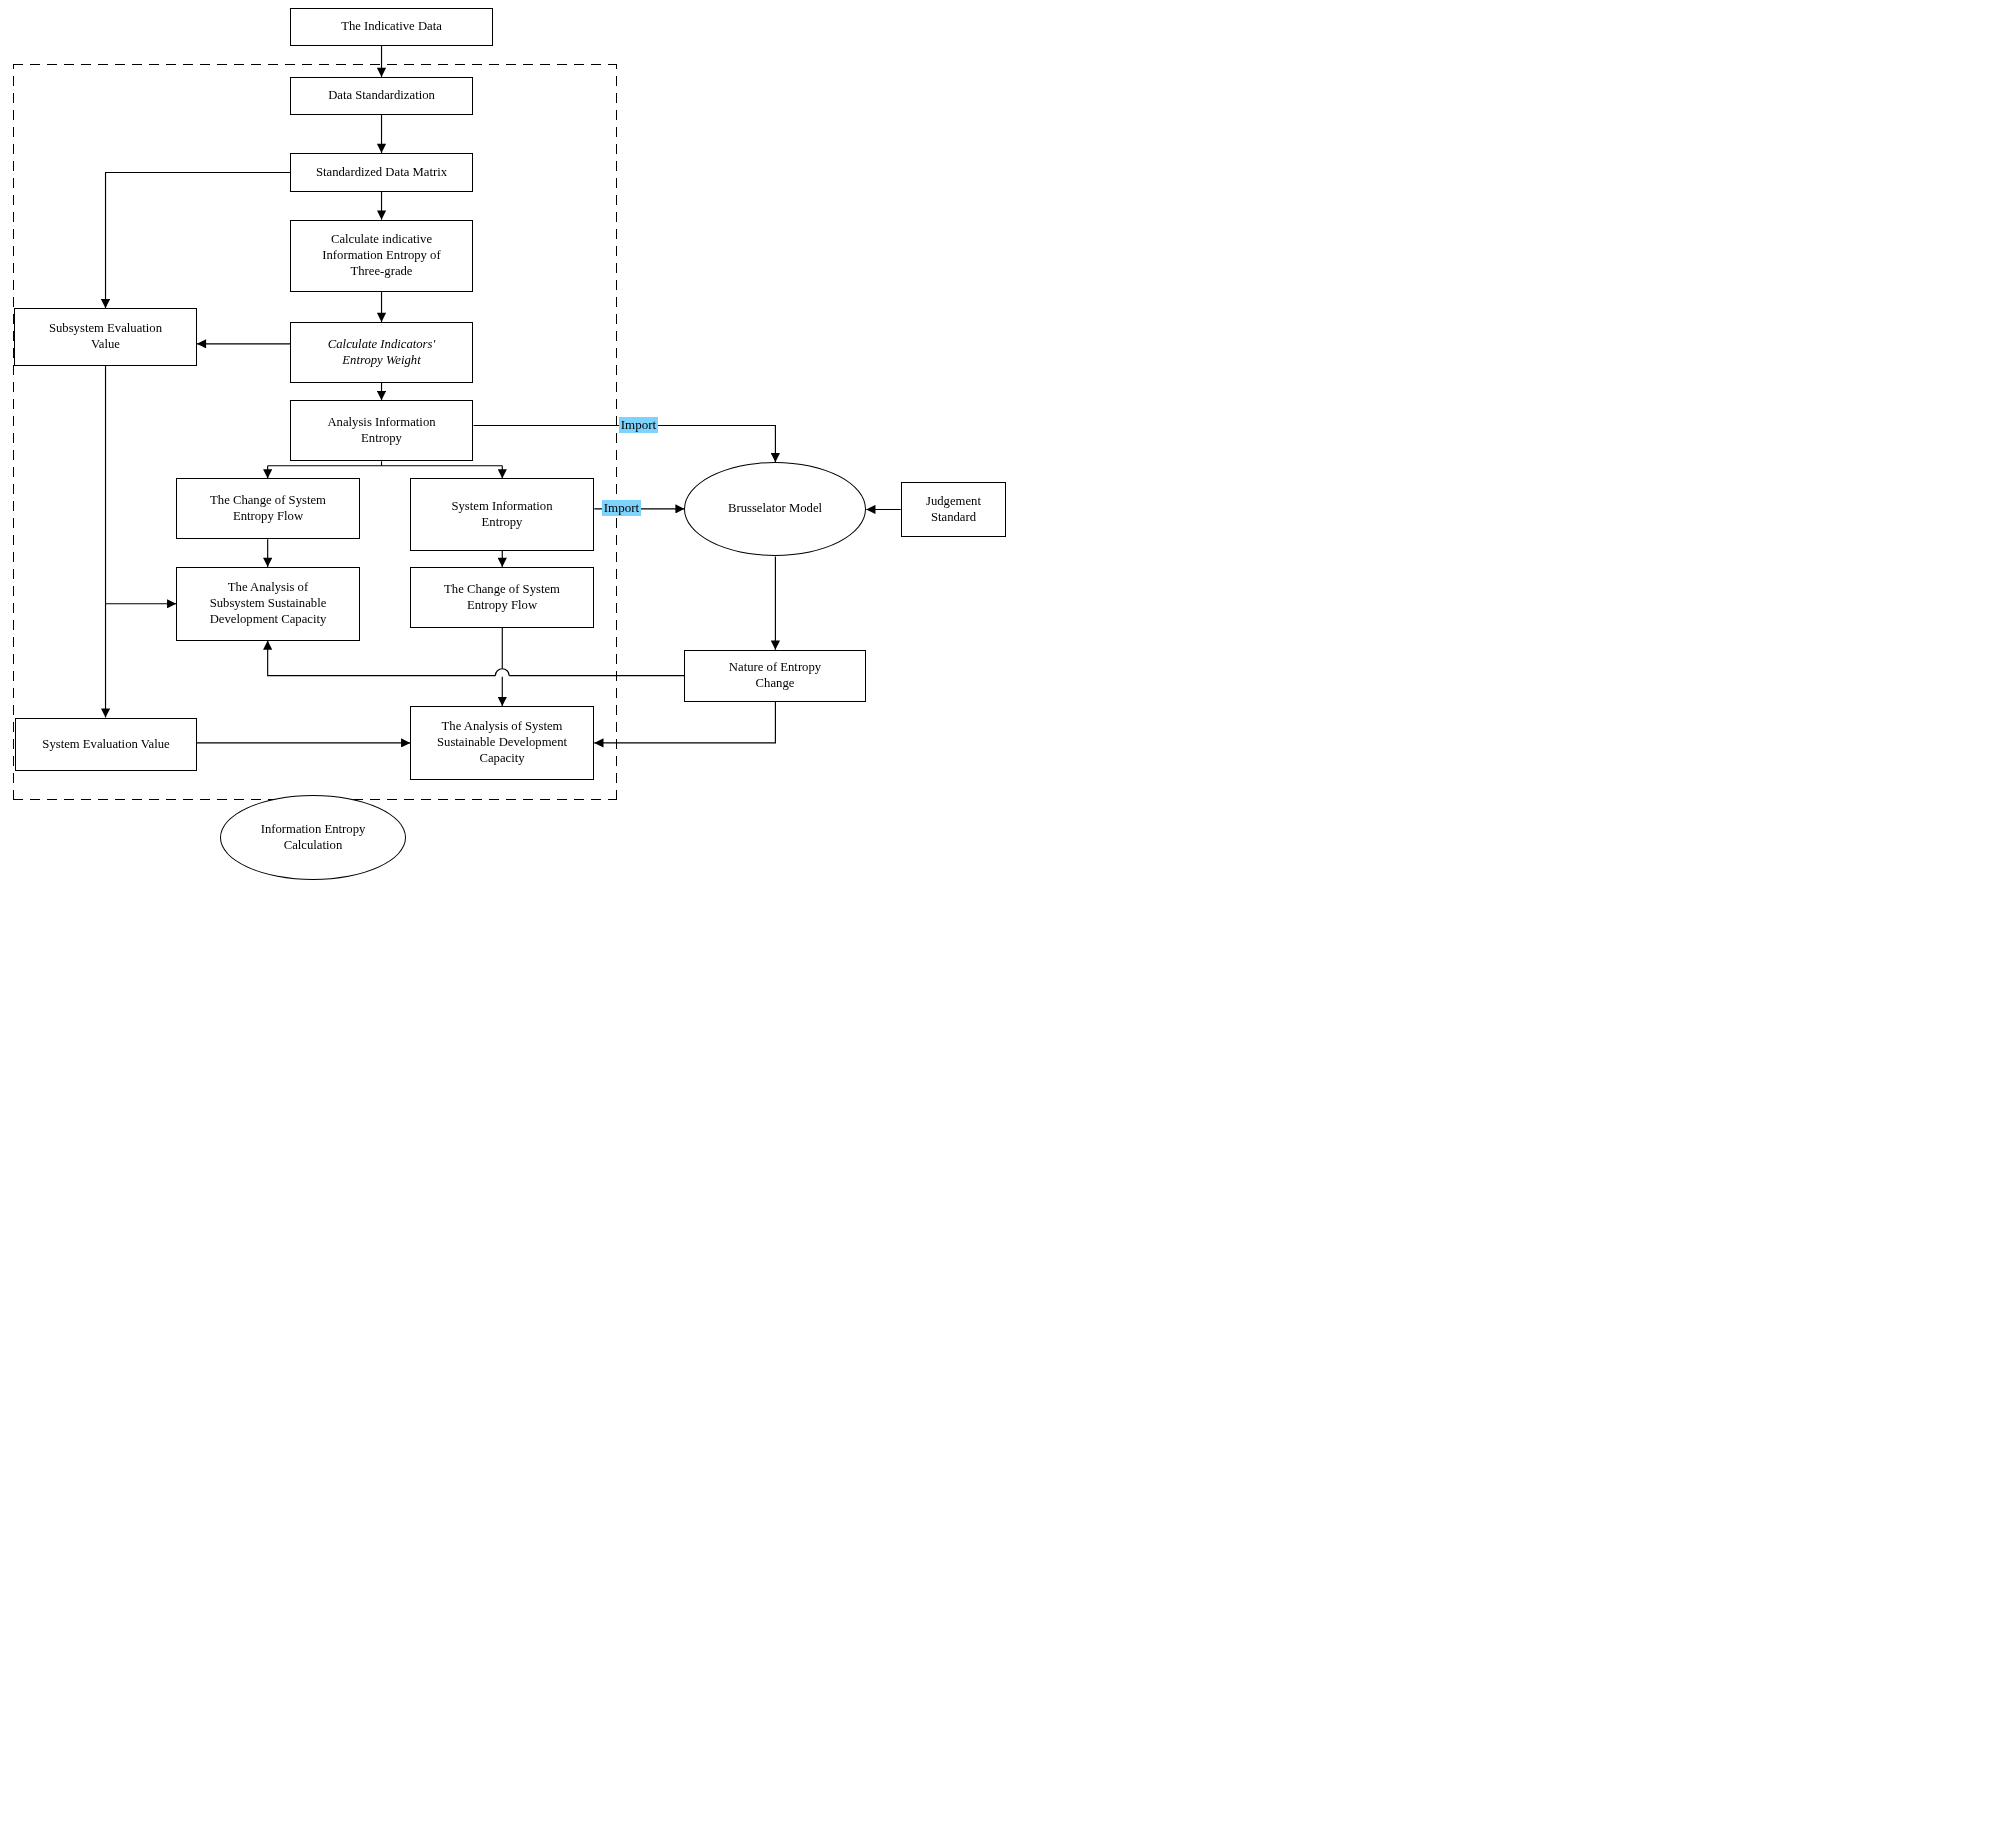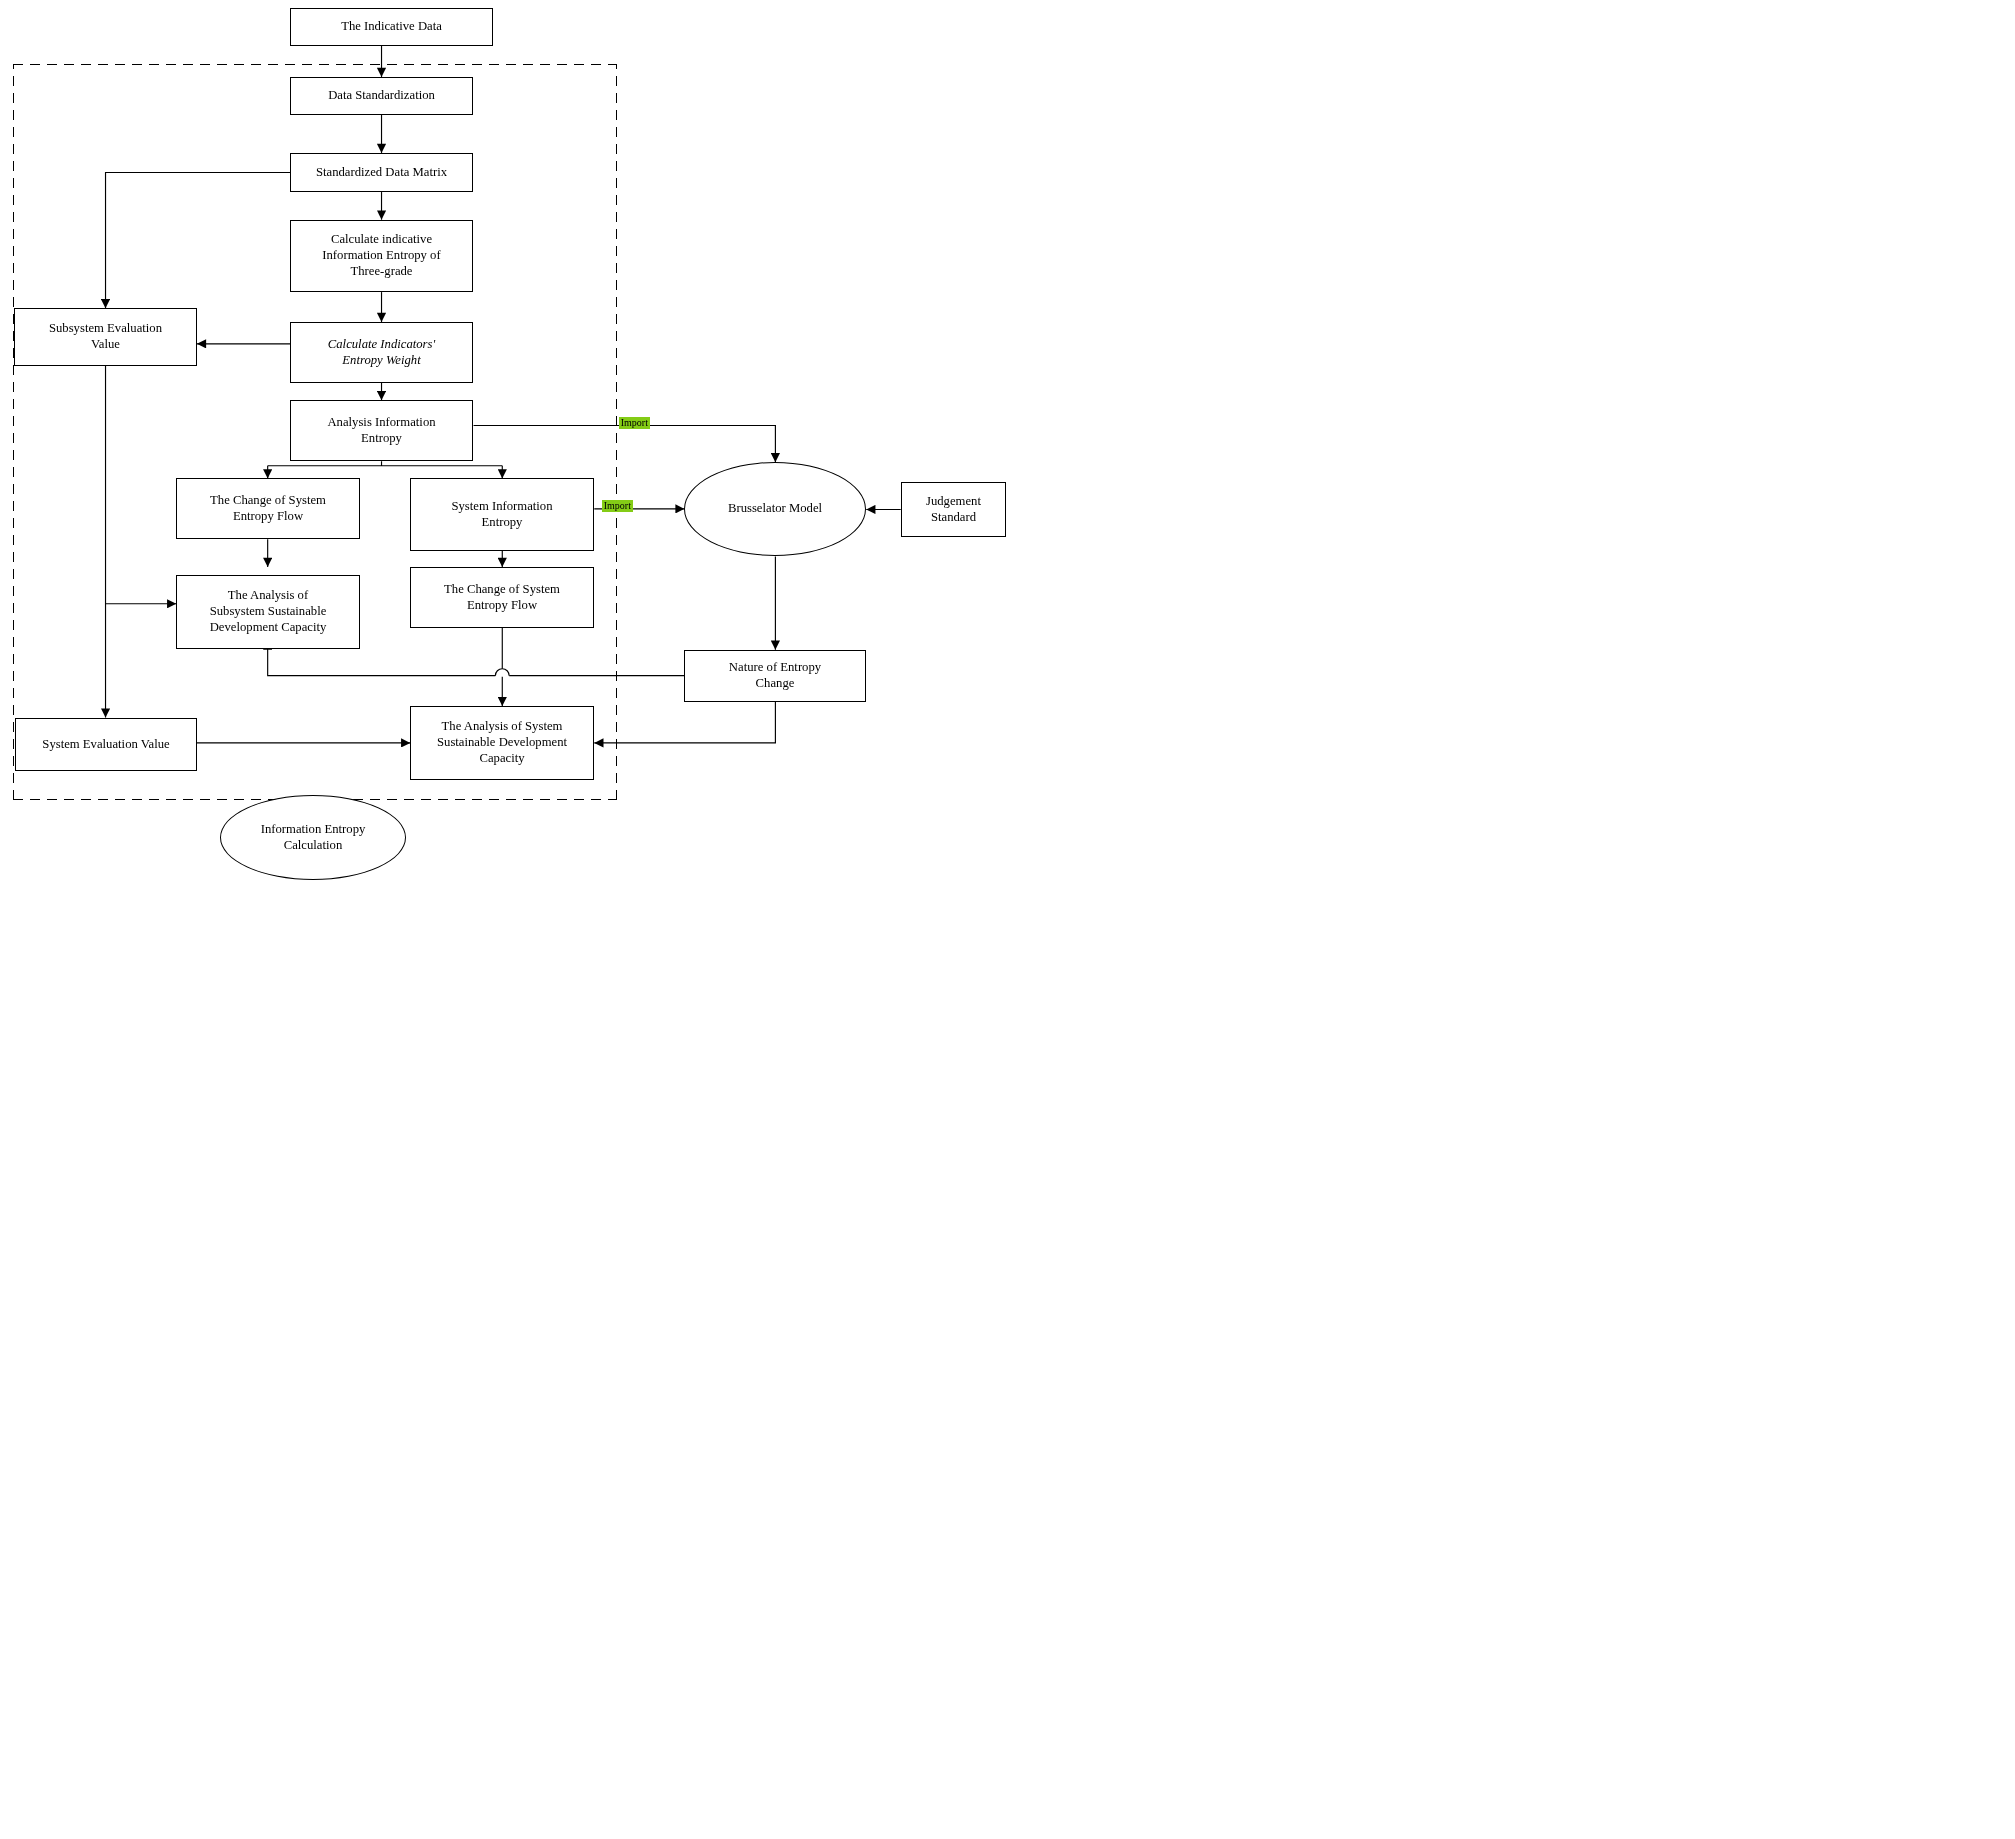--- a/index.html
+++ b/index.html
@@ -38,23 +38,23 @@
     background:#fff;
     display:flex;align-items:center;justify-content:center;
     text-align:center;
     font-size:12.7px;line-height:1.25;
     z-index:2;
   }
   .node span{display:inline-block;}
   .ellipse{border-radius:50%;}
   .edge-label{
     position:absolute;
-    background:#84cc16;
+    background:#7dd3fc;
     padding:0 1.7px;
-    font-size:10px;line-height:1.2;
+    font-size:13px;line-height:1.2;
     z-index:5;
   }
   .mw200 span{max-width:115px;}
   .mw210 span{max-width:121px;}
   .mw220 span{max-width:127px;}
   .mw230 span{max-width:132px;}
   .mw240 span{max-width:138px;}
   .mw250 span{max-width:144px;}
 </style>
 </head>
@@ -176,21 +176,21 @@
   </div>
 
   <div class="node ellipse" style="left:684px;top:462px;width:182px;height:94px;">
     <span>Brusselator Model</span>
   </div>
 
   <div class="node" style="left:901px;top:482px;width:105px;height:55px;">
     <span>Judgement Standard</span>
   </div>
 
-  <div class="node mw240" style="left:176px;top:567px;width:184px;height:74px;margin-top:8px;">
+  <div class="node mw240" style="left:176px;top:567px;width:184px;height:74px;">
     <span>The Analysis of Subsystem Sustainable Development Capacity</span>
   </div>
 
   <div class="node mw240" style="left:410px;top:567px;width:184px;height:61px;">
     <span>The Change of System Entropy Flow</span>
   </div>
 
   <div class="node mw200" style="left:684px;top:650px;width:182px;height:52px;">
     <span>Nature of Entropy Change</span>
   </div>

